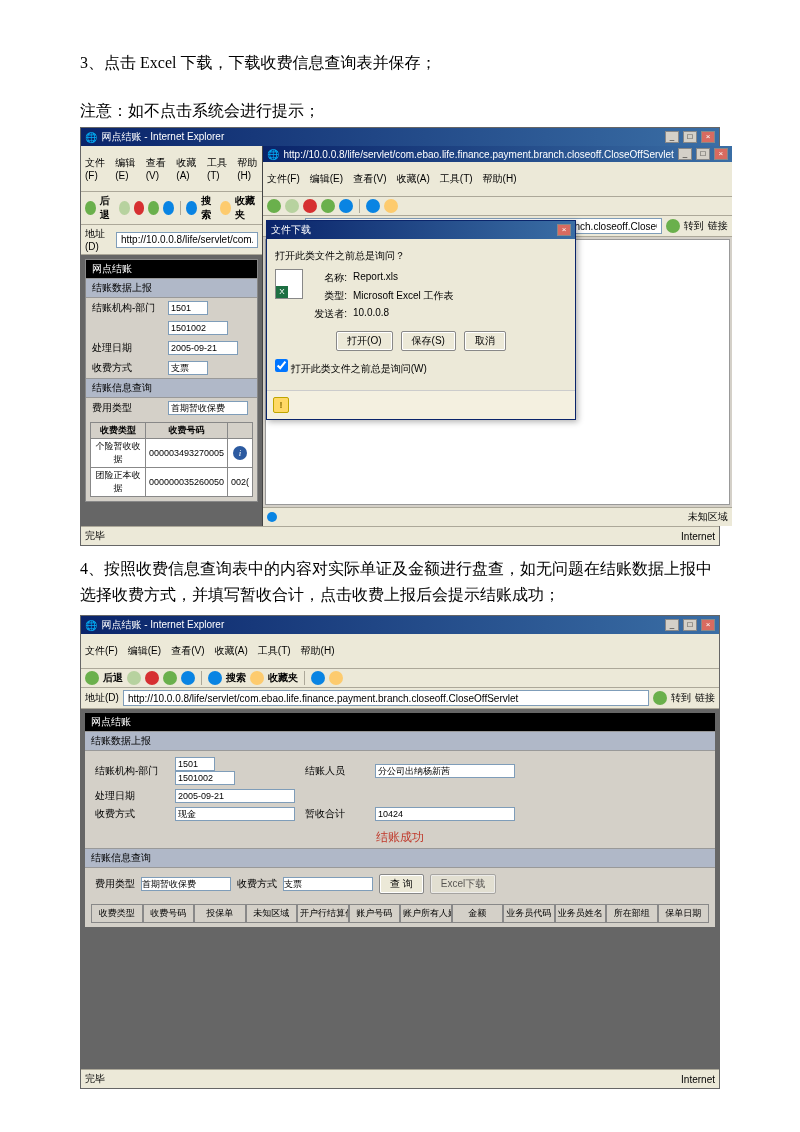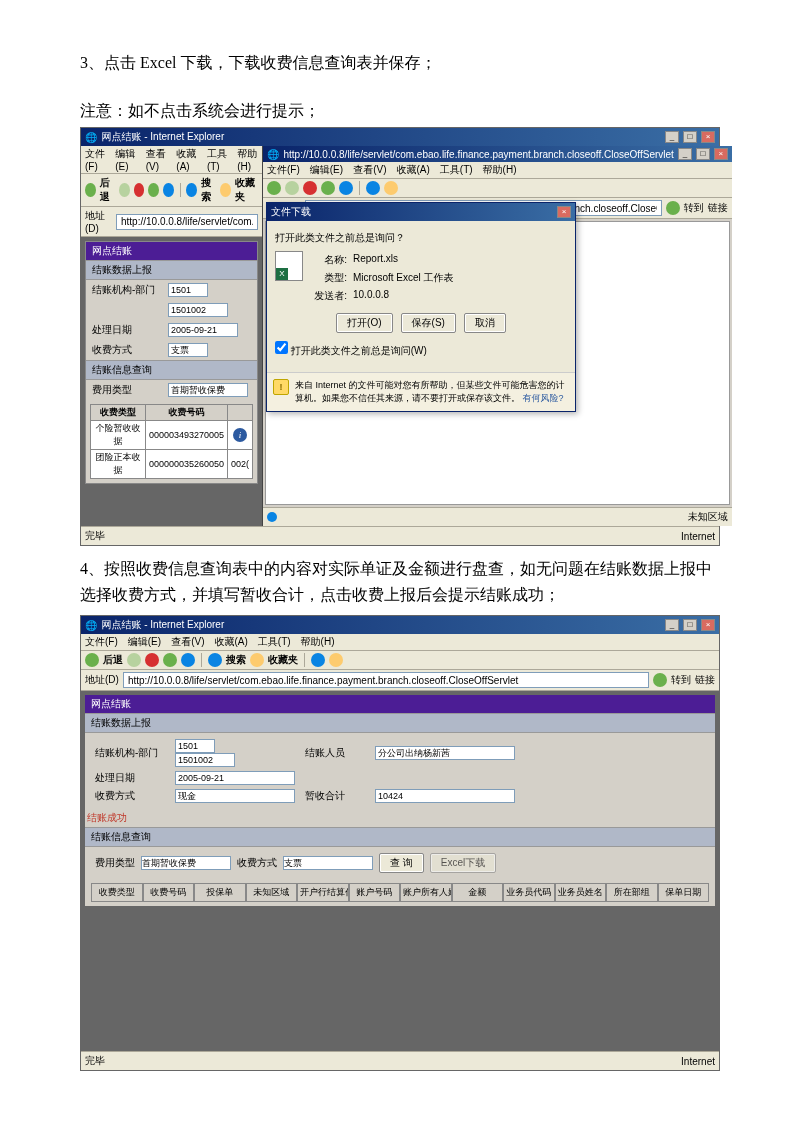--- a/index.html
+++ b/index.html
@@ -7,37 +7,37 @@
   .page { padding: 50px 80px 40px 80px; }
   .step { font-size: 16px; line-height: 1.6; margin-bottom: 8px; }
   .note { font-size: 16px; line-height: 1.6; margin-bottom: 4px; margin-top: 22px; }
   .screenshot { width: 640px; border: 1px solid #666; background: #666; margin-bottom: 10px; font-family: "Microsoft YaHei", Arial, sans-serif; font-size: 10px; color: #000; }
 
   
   .ie-titlebar { background: linear-gradient(to right, #0a246a, #3a6ea5); color: #fff; padding: 2px 4px; font-size: 10px; display: flex; align-items: center; gap: 4px; }
   .ie-titlebar .title-text { flex: 1; }
   .winbtn { width: 14px; height: 12px; background: #d4d0c8; border: 1px solid #888; font-size: 8px; line-height: 10px; text-align: center; color: #000; }
   .closebtn { background: #d96b60; color: #fff; }
-  .ie-menubar { background: #ece9d8; padding: 1px 4px; font-size: 10px; display: flex; gap: 10px; border-bottom: 1px solid #aca899; }
+  .ie-menubar { background: #ece9d8; padding: 10px 4px; font-size: 10px; display: flex; gap: 10px; border-bottom: 1px solid #aca899; }
   .ie-toolbar { background: #ece9d8; padding: 2px 4px; display: flex; align-items: center; gap: 4px; border-bottom: 1px solid #aca899; font-weight: bold; }
   .tb-icon { width: 14px; height: 14px; border-radius: 50%; display: inline-block; }
   .green { background: #6ab04c; } .red { background: #d63031; } .blue { background: #0984e3; } .yellow { background: #fdcb6e; }
   .tb-sep { width: 1px; height: 14px; background: #aca899; margin: 0 2px; }
   .ie-addr { background: #ece9d8; padding: 2px 4px; display: flex; align-items: center; gap: 4px; border-bottom: 1px solid #aca899; }
   .ie-addr input { flex: 1; font-size: 10px; height: 16px; padding: 0 4px; border: 1px solid #7f9db9; }
   .ie-status { background: #ece9d8; border-top: 1px solid #aca899; padding: 2px 4px; font-size: 10px; display: flex; align-items: center; }
   .ie-status .spacer { flex: 1; }
 
   
   .ss1-body { display: flex; height: 380px; background: #666; }
   .ss1-left { width: 310px; display: flex; flex-direction: column; background: #d4d0c8; border-right: 1px solid #444; }
   .ss1-left-chrome { flex: 0 0 auto; }
   .ss1-left-content { flex: 1; background: #666; position: relative; }
   .panel { background: #d4d0c8; border: 1px solid #888; margin: 4px; }
-  .panel-hdr { background: #4c1d95; color: #fff; padding: 2px 6px; font-size: 10px; }
+  .panel-hdr { background: #000000; color: #fff; padding: 2px 6px; font-size: 10px; }
   .section-hdr { background: #b0b8c8; padding: 2px 6px; font-size: 10px; border-top: 1px solid #999; border-bottom: 1px solid #999; }
   .form-row { display: flex; align-items: center; padding: 3px 6px; gap: 6px; font-size: 10px; }
   .form-row label { width: 70px; }
   .form-row input { height: 14px; font-size: 9px; border: 1px solid #7f9db9; padding: 0 2px; background: #fff; }
   .tbl { border-collapse: collapse; margin: 4px; font-size: 9px; background: #fff; }
   .tbl th, .tbl td { border: 1px solid #888; padding: 1px 3px; text-align: center; }
   .tbl th { background: #d4d0c8; }
   .info-icon { width: 14px; height: 14px; border-radius: 50%; background: #2c5aa0; color: #fff; display: inline-flex; align-items: center; justify-content: center; font-size: 9px; font-style: italic; font-family: Georgia; }
 
   .ss1-right { flex: 1; display: flex; flex-direction: column; background: #d4d0c8; position: relative; }
@@ -54,21 +54,21 @@
   .warn-icon { width: 16px; height: 16px; background: #ffd966; border: 1px solid #bfa500; border-radius: 2px; flex: 0 0 16px; text-align: center; line-height: 14px; font-weight: bold; color: #8a6d00; }
   .xls-icon { width: 28px; height: 30px; border: 1px solid #888; background: #fff; position: relative; flex: 0 0 28px; }
   .xls-icon:after { content: "X"; position: absolute; bottom: 0; left: 0; width: 12px; height: 12px; background: #1d6f42; color: #fff; font-size: 8px; text-align: center; line-height: 12px; }
 
   
   .ss2-body { height: 360px; background: #666; padding: 4px; }
   .ss2-panel { background: #d4d0c8; }
   .grid2 { display: grid; grid-template-columns: 70px 120px 60px 140px; gap: 4px 10px; padding: 6px 10px; font-size: 10px; align-items: center; }
   .grid2 input, .grid2 select { height: 14px; font-size: 9px; border: 1px solid #7f9db9; padding: 0 2px; }
   .btn-row { text-align: center; padding: 4px; }
-  .success { color: #c0392b; font-size: 10px; padding: 2px; }
+  .success { color: #c0392b; font-size: 12px; text-align: center; padding: 2px; }
   .qrow { display: flex; gap: 6px; padding: 6px 10px; align-items: center; font-size: 10px; flex-wrap: wrap; }
   .qrow select, .qrow input { height: 14px; font-size: 9px; border: 1px solid #7f9db9; }
   .headers { display: flex; padding: 4px 6px; gap: 0; font-size: 9px; }
   .headers div { border: 1px solid #888; background: #d4d0c8; padding: 2px 2px; flex: 1; text-align: center; white-space: nowrap; overflow: hidden; }
   .link { color: #2c5aa0; }
 </style>
 </head>
 <body>
 
 <div class="page">
@@ -227,22 +227,20 @@
               <button class="xp-btn">保存(S)</button>
               <button class="xp-btn">取消</button>
             </div>
             <div style="padding:4px 0">
               <input type="checkbox" checked="" style="">
               <span>打开此类文件之前总是询问(W)</span>
             </div>
           </div>
           <div class="dl-warn">
             <div class="warn-icon">!</div>
-            <div><span>来自 Internet 的文件可能对您有所帮助，但某些文件可能危害您的计算机。如果您不信任其来源，请不要打开或保存该文件。</span>
-              <span class="link">有何风险?</span></div>
           </div>
         </div>
       </div>
       <div class="ie-status">
         <span class="tb-icon blue" style="width:10px;height:10px"></span>
         <span class="spacer"></span>
         <span>未知区域</span>
       </div>
     </div>
   </div>

